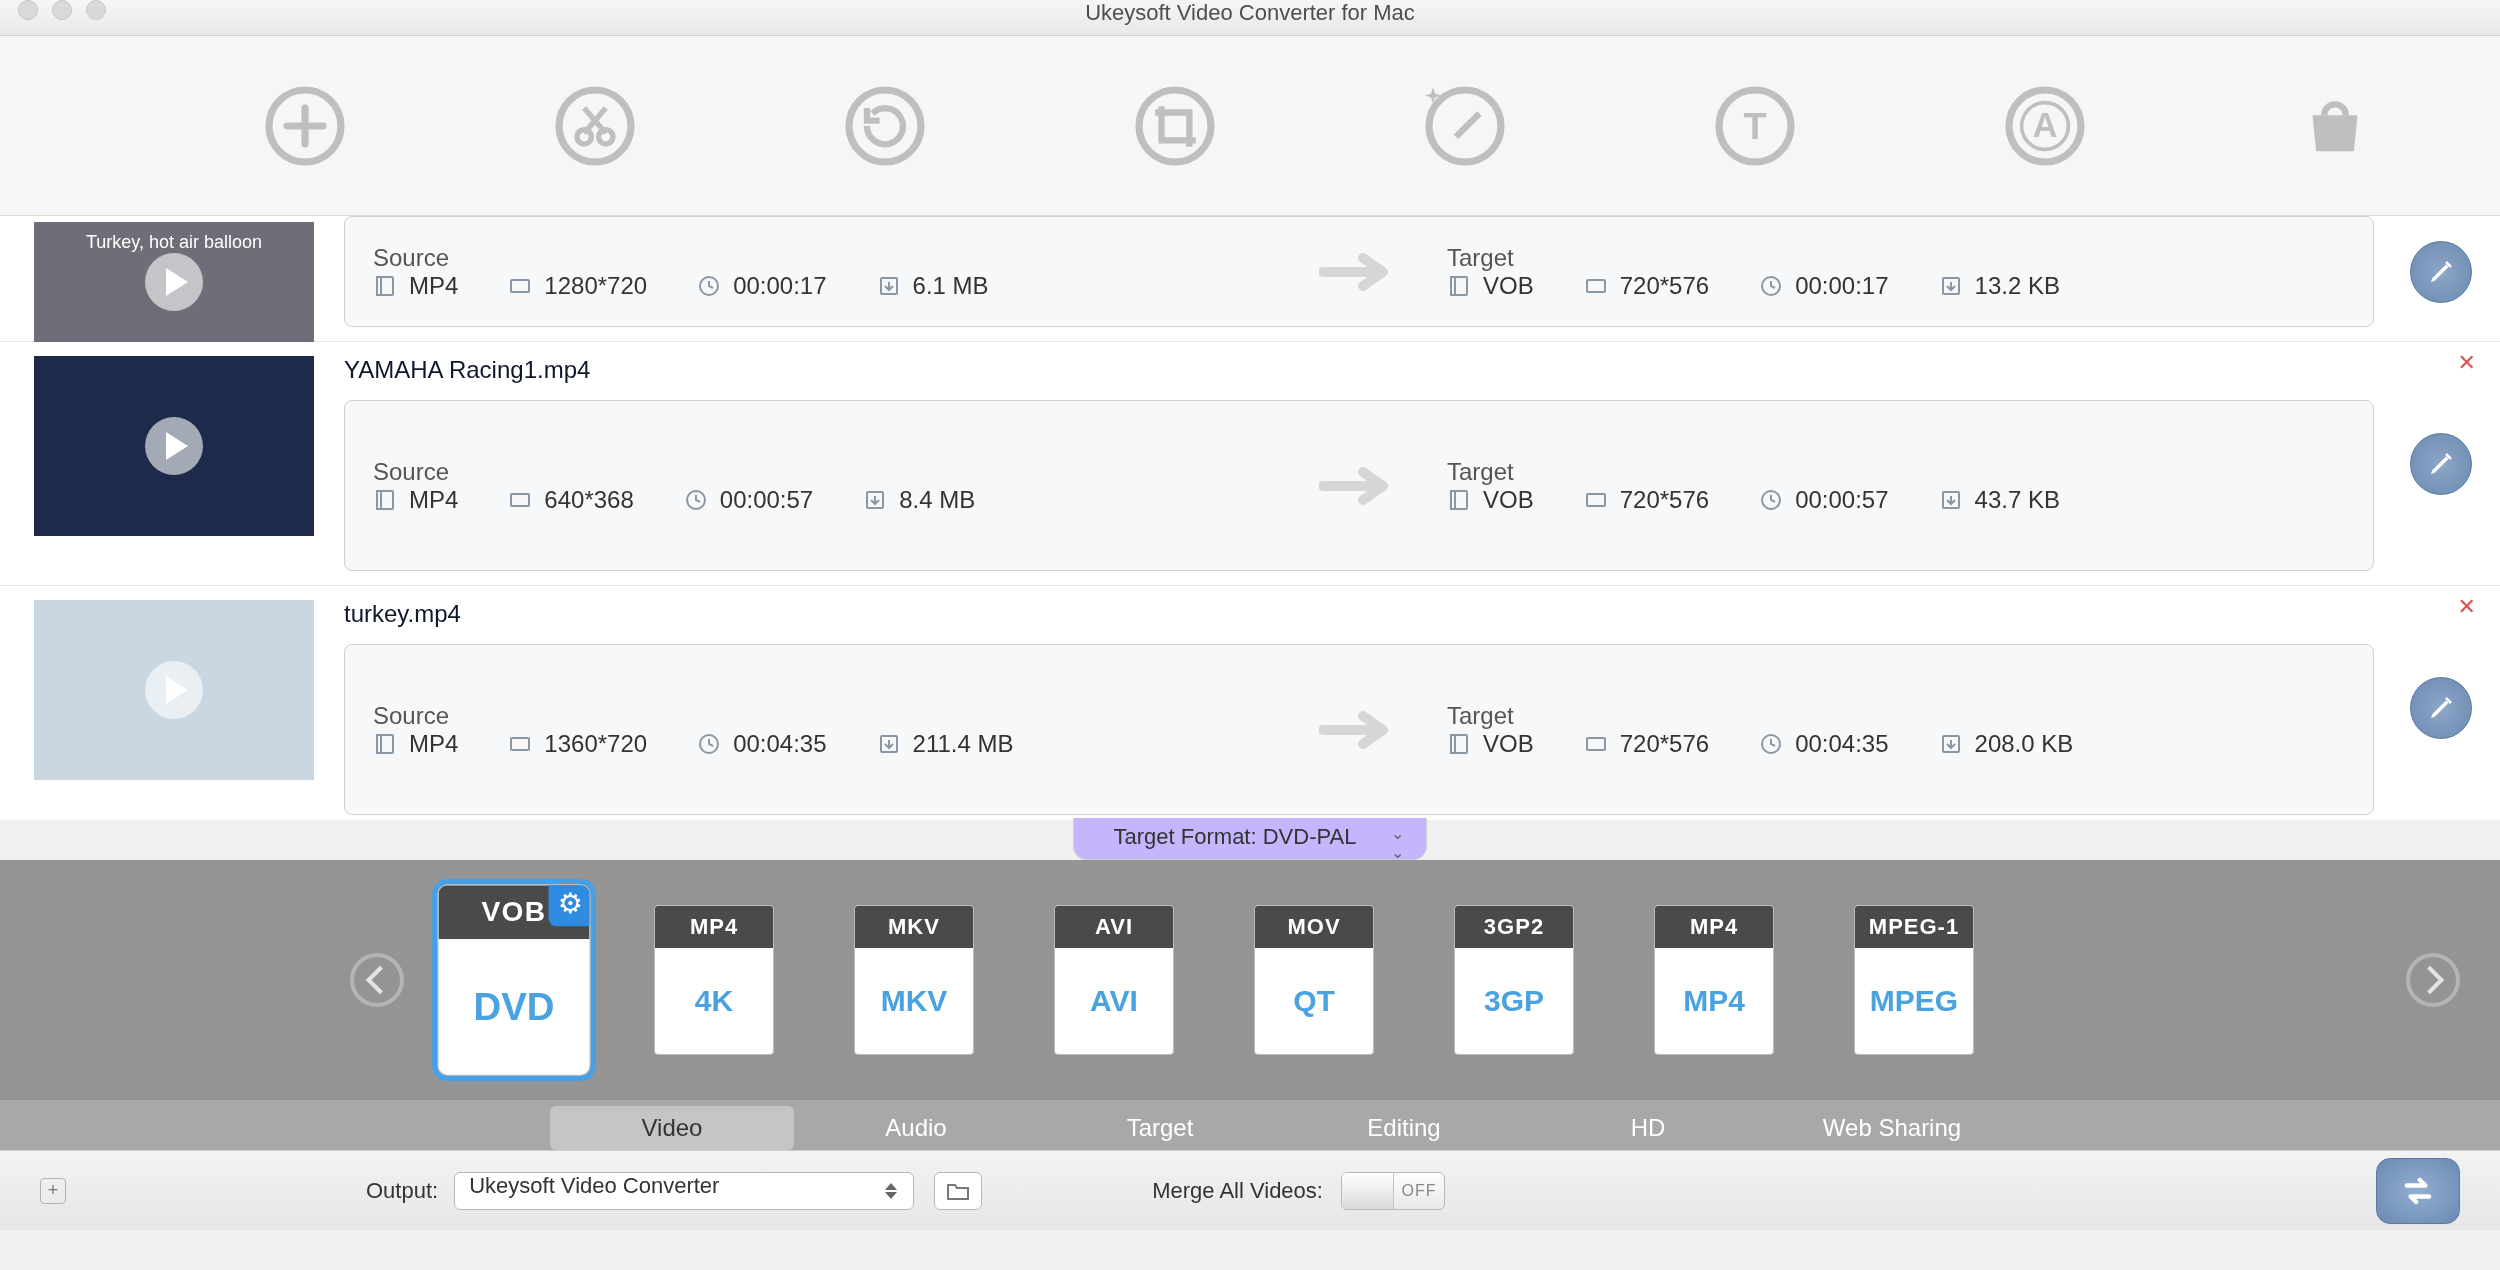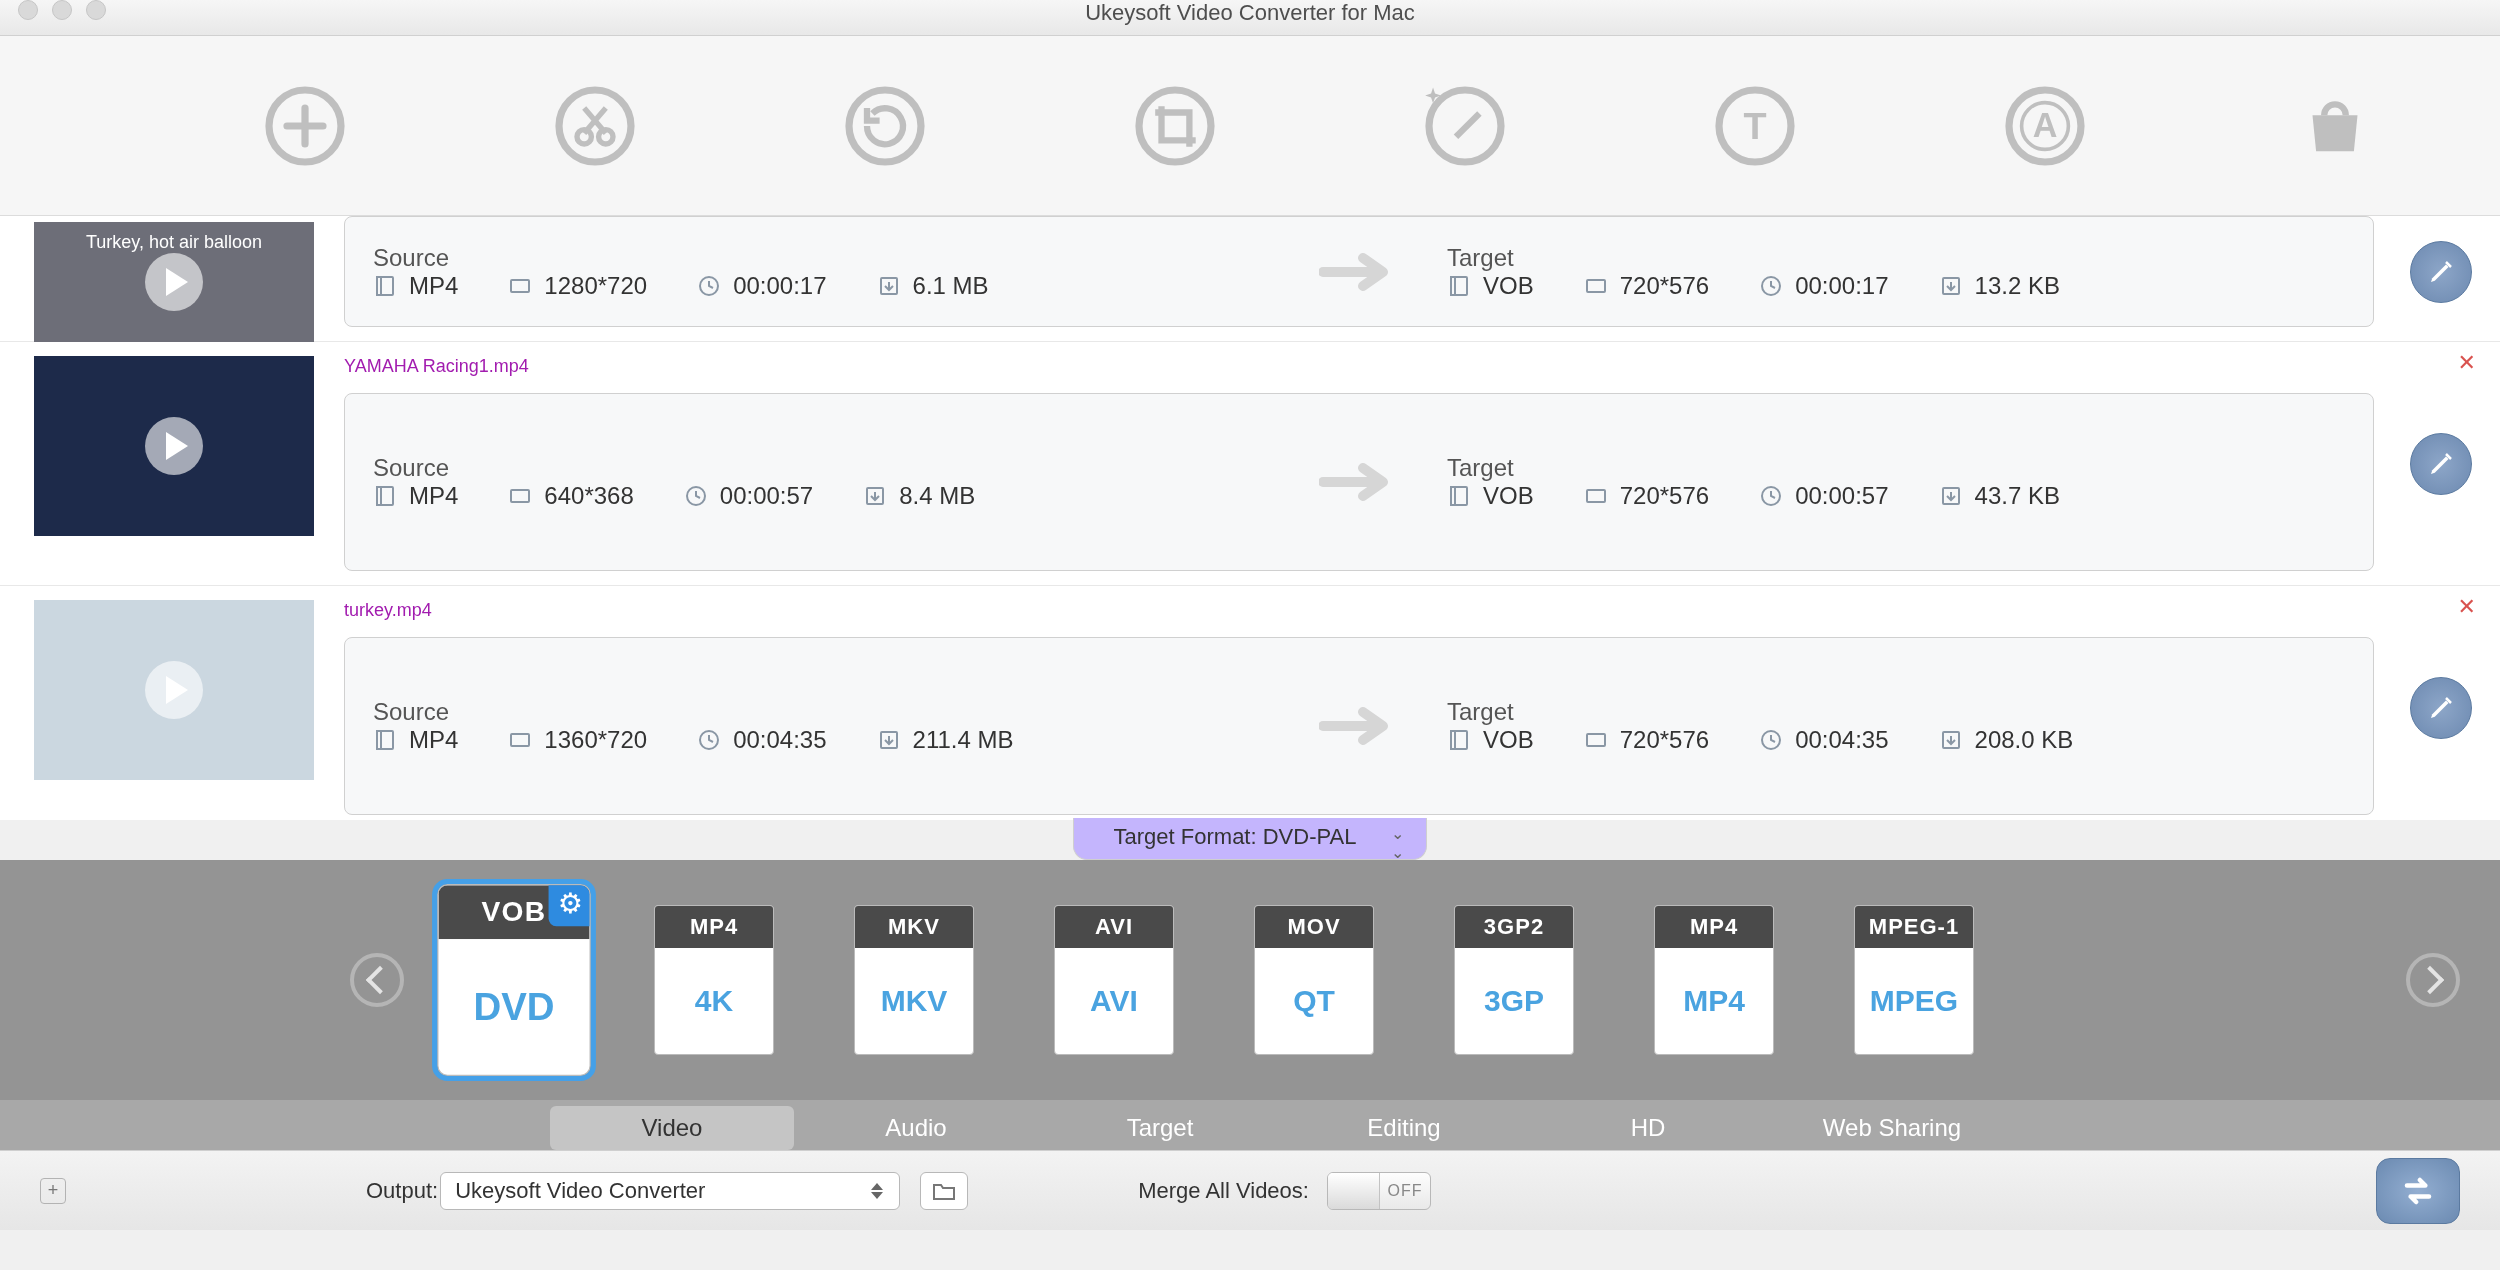--- a/index.html
+++ b/index.html
@@ -44,21 +44,21 @@
     display: flex; align-items: center; justify-content: center;
   }
   .item:first-child .thumb { height: 120px; margin-top: 6px; }
   .play-ov {
     width: 58px; height: 58px; border-radius: 50%;
     background: rgba(255,255,255,.6); display: flex; align-items: center; justify-content: center;
   }
   .play-ov::after { content: ""; border-left: 22px solid #fff; border-top: 14px solid transparent; border-bottom: 14px solid transparent; margin-left: 6px; }
   .thumb .label { position:absolute; top:10px; left:10px; right:10px; text-align:center; color:#fff; font-size:18px; }
   .item-body { flex: 1; display: flex; flex-direction: column; }
-  .fname { font-size: 18px; color: #a21caf; margin-bottom: 16px; }
+  .fname { font-size: 24px; color: #0f172a; margin-bottom: 16px; }
   .panel {
     flex: 1;
     border: 1px solid #d0d0d0; border-radius: 8px;
     background: #f7f8f9;
     display: flex; align-items: stretch;
     overflow: hidden;
   }
   .panel .half { flex: 1; padding: 18px 28px; display: flex; flex-direction: column; justify-content: center; }
   .panel .lbl { font-size: 24px; color: #555; }
   .panel .vals { display: flex; gap: 50px; align-items: center; }
@@ -124,23 +124,23 @@
 
   
   .footer {
     height: 80px; background: linear-gradient(#f3f3f3, #e6e6e6);
     border-top: 1px solid #cfcfcf;
     display: flex; align-items: center; padding: 0 40px;
   }
   .mini-add { width: 26px; height: 26px; border: 1px solid #b3b3b3; border-radius: 4px; display:flex; align-items:center; justify-content:center; color:#777; font-size:18px; cursor:pointer; }
   .out-lbl { margin-left: 300px; font-size: 22px; color: #333; }
   .out-sel {
-    margin-left: 2px; width: 460px; height: 38px;
+    margin-left: 16px; width: 460px; height: 38px;
     background: #fff; border: 1px solid #b8b8b8; border-radius: 6px;
-    display: flex; align-items: center; padding: 0 14px; font-size: 22px; color: #333;
+    display: flex; align-items: flex-start; padding: 0 14px; font-size: 22px; color: #333;
     position: relative;
   }
   .out-sel .step { position:absolute; right:6px; top:4px; bottom:4px; width:22px; display:flex; flex-direction:column; justify-content:center; gap:2px; }
   .out-sel .step span { width:0; height:0; border-left:6px solid transparent; border-right:6px solid transparent; }
   .out-sel .step .u { border-bottom:7px solid #666; }
   .out-sel .step .d { border-top:7px solid #666; }
   .folder-btn { margin-left: 20px; width: 48px; height: 38px; background: #fff; border:1px solid #b8b8b8; border-radius:6px; display:flex; align-items:center; justify-content:center; cursor:pointer; }
   .merge-lbl { margin-left: 170px; font-size: 22px; color: #333; }
   .toggle {
     margin-left: 18px; width: 104px; height: 38px; border:1px solid #b8b8b8; border-radius: 6px;

